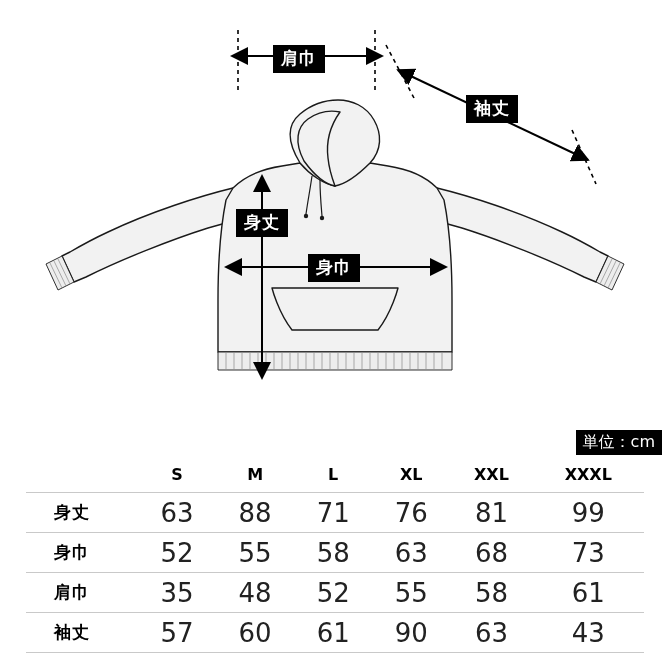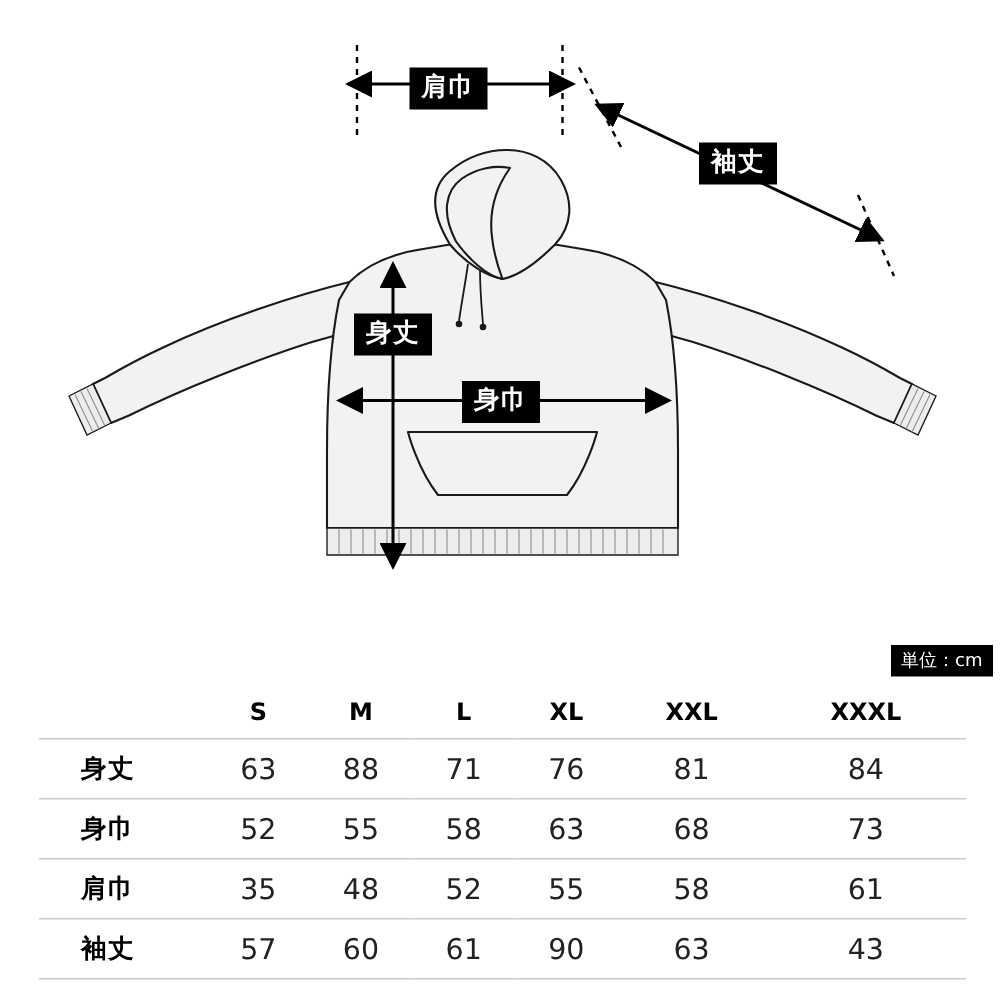--- a/index.html
+++ b/index.html
@@ -51,21 +51,21 @@
   #label-mitake { left: 236px; top: 209px; }
   #label-mihaba { left: 308px; top: 254px; }
 
   
   #unit-badge {
     position: absolute;
     right: 8px;
     top: 430px;
     background: #000000;
     color: #ffffff;
-    font-size: 12px;
+    font-size: 16px;
     font-weight: 400;
     padding: 4px 7px 5px 7px;
     line-height: 1;
     white-space: nowrap;
     font-family: "DejaVu Sans", sans-serif;
   }
 
   
   #size-table {
     position: absolute;
@@ -92,21 +92,21 @@
     width: 112px;
   }
   #size-table tbody tr {
     border-top: 1px solid #c9c9c9;
   }
   #size-table tbody tr:last-child {
     border-bottom: 1px solid #c9c9c9;
   }
   #size-table tbody td {
     height: 39px;
-    font-size: 19px;
+    font-size: 26px;
     color: #222;
   }
   #size-table tbody td.rowhead {
     font-size: 17px;
     font-weight: 700;
     color: #000;
     text-align: left;
     padding-left: 28px;
     letter-spacing: 1px;
   }
@@ -279,21 +279,21 @@
       </tr>
     </thead>
     <tbody>
       <tr>
         <td class="rowhead">身丈</td>
         <td>63</td>
         <td>88</td>
         <td>71</td>
         <td>76</td>
         <td>81</td>
-        <td>84</td>
+        <td>99</td>
       </tr>
       <tr>
         <td class="rowhead">身巾</td>
         <td>52</td>
         <td>55</td>
         <td>58</td>
         <td>63</td>
         <td>68</td>
         <td>73</td>
       </tr>

